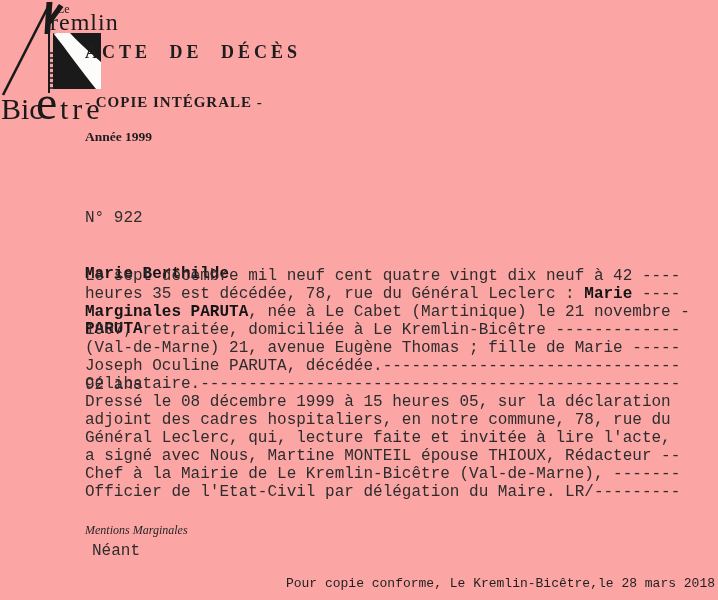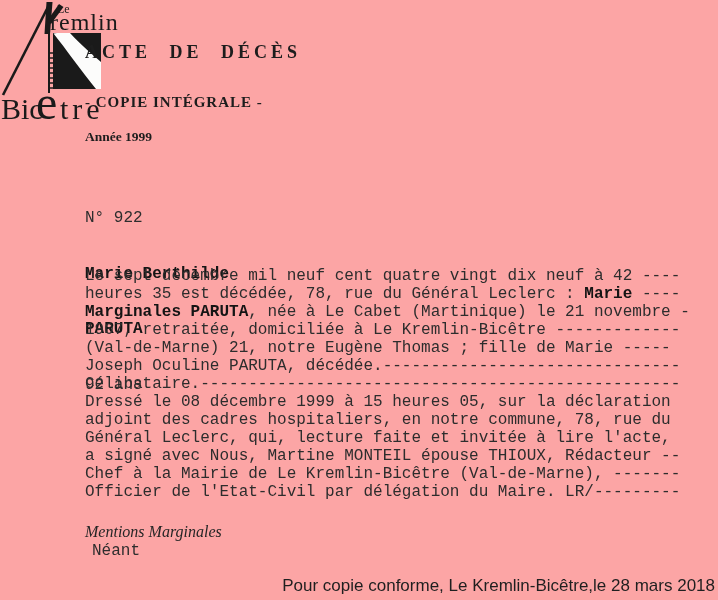--- a/index.html
+++ b/index.html
@@ -26,26 +26,26 @@
   }
   
   .mono{font-family:"Liberation Mono","DejaVu Sans Mono",monospace;font-size:16px;color:#2d2d2d;}
   .record{position:absolute;left:85px;top:172px;line-height:18.5px;white-space:pre;}
   .record .b{font-weight:bold;color:#151515;}
   .body-text{position:absolute;left:85px;top:267px;line-height:18px;}
   .body-text .line{white-space:pre;height:18px;}
   .body-text .b{font-weight:bold;color:#141414;}
   .mentions{
     position:absolute;left:85px;top:523px;
-    font-family:"Liberation Serif",serif;font-style:italic;font-size:16px;color:#262626;
+    font-family:"Liberation Serif",serif;font-style:italic;font-size:12px;color:#262626;
   }
   .neant{position:absolute;left:92px;top:542px;line-height:18px;}
   .footer{
     position:absolute;right:3px;top:576px;
-    font-family:Liberation Sans, sans-serif;font-size:17px;color:#1f1f1f;
+    font-family:Liberation Mono, monospace;font-size:13px;color:#1f1f1f;
   }
 </style>
 </head>
 <body>
 
 <div class="page">
 
   <svg class="logo" viewBox="0 0 132 130" xmlns="http://www.w3.org/2000/svg">
 
     <path d="M49,5 L3,95" stroke="#1a1a1a" stroke-width="2.6" fill="none"></path>
@@ -88,21 +88,21 @@
     <div class="b">Marie Berthilde</div>
     <div class="b">PARUTA</div>
     <div>92 ans</div>
   </div>
 
   <div class="body-text mono">
       <div class="line"><span>Le sept décembre mil neuf cent quatre vingt dix neuf à 42 ----</span></div>
       <div class="line"><span>heures 35 est décédée, 78, rue du Général Leclerc : </span><span class="b">Marie</span><span> ----</span></div>
       <div class="line"><span class="b">Marginales PARUTA</span><span>, née à Le Cabet (Martinique) le 21 novembre -</span></div>
       <div class="line"><span>1907, retraitée, domiciliée à Le Kremlin-Bicêtre -------------</span></div>
-      <div class="line"><span>(Val-de-Marne) 21, notre Eugène Thomas ; fille de Marie -----</span></div>
+      <div class="line"><span>(Val-de-Marne) 21, avenue Eugène Thomas ; fille de Marie -----</span></div>
       <div class="line"><span>Joseph Oculine PARUTA, décédée.-------------------------------</span></div>
       <div class="line"><span>Célibataire.--------------------------------------------------</span></div>
       <div class="line"><span>Dressé le 08 décembre 1999 à 15 heures 05, sur la déclaration</span></div>
       <div class="line"><span>adjoint des cadres hospitaliers, en notre commune, 78, rue du</span></div>
       <div class="line"><span>Général Leclerc, qui, lecture faite et invitée à lire l'acte,</span></div>
       <div class="line"><span>a signé avec Nous, Martine MONTEIL épouse THIOUX, Rédacteur --</span></div>
       <div class="line"><span>Chef à la Mairie de Le Kremlin-Bicêtre (Val-de-Marne), -------</span></div>
       <div class="line"><span>Officier de l'Etat-Civil par délégation du Maire. LR/---------</span></div>
     </div>
 

